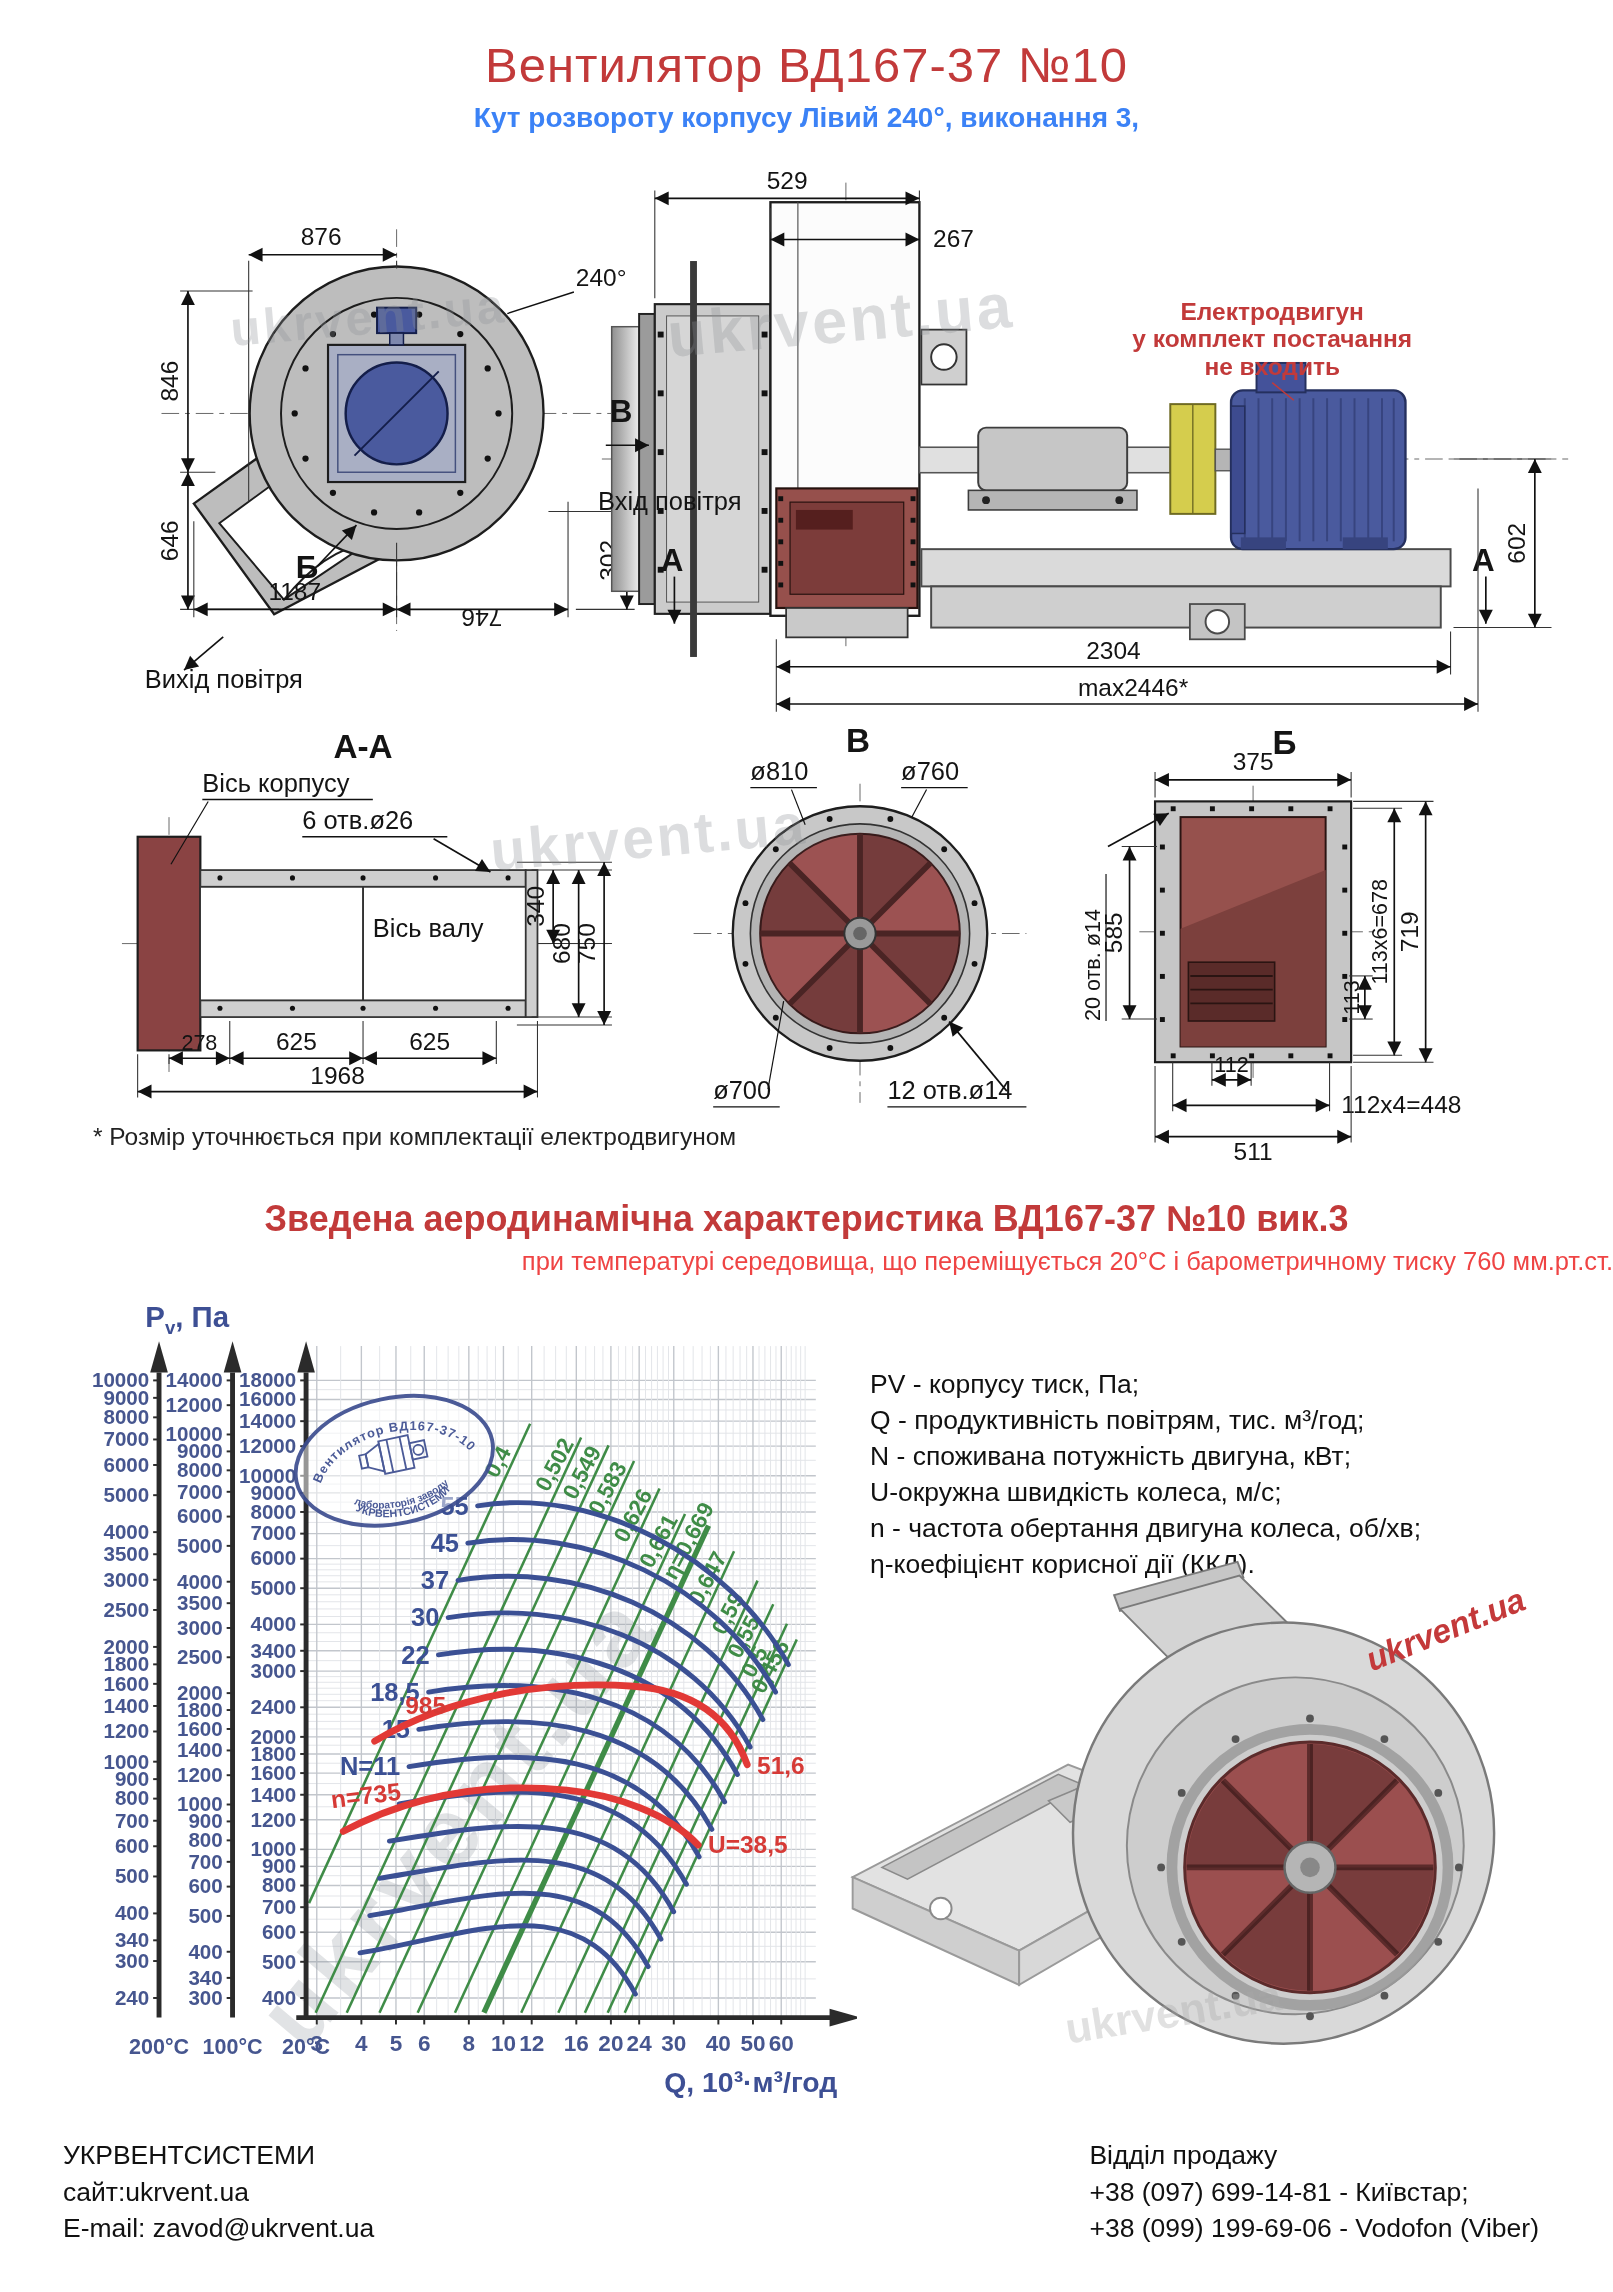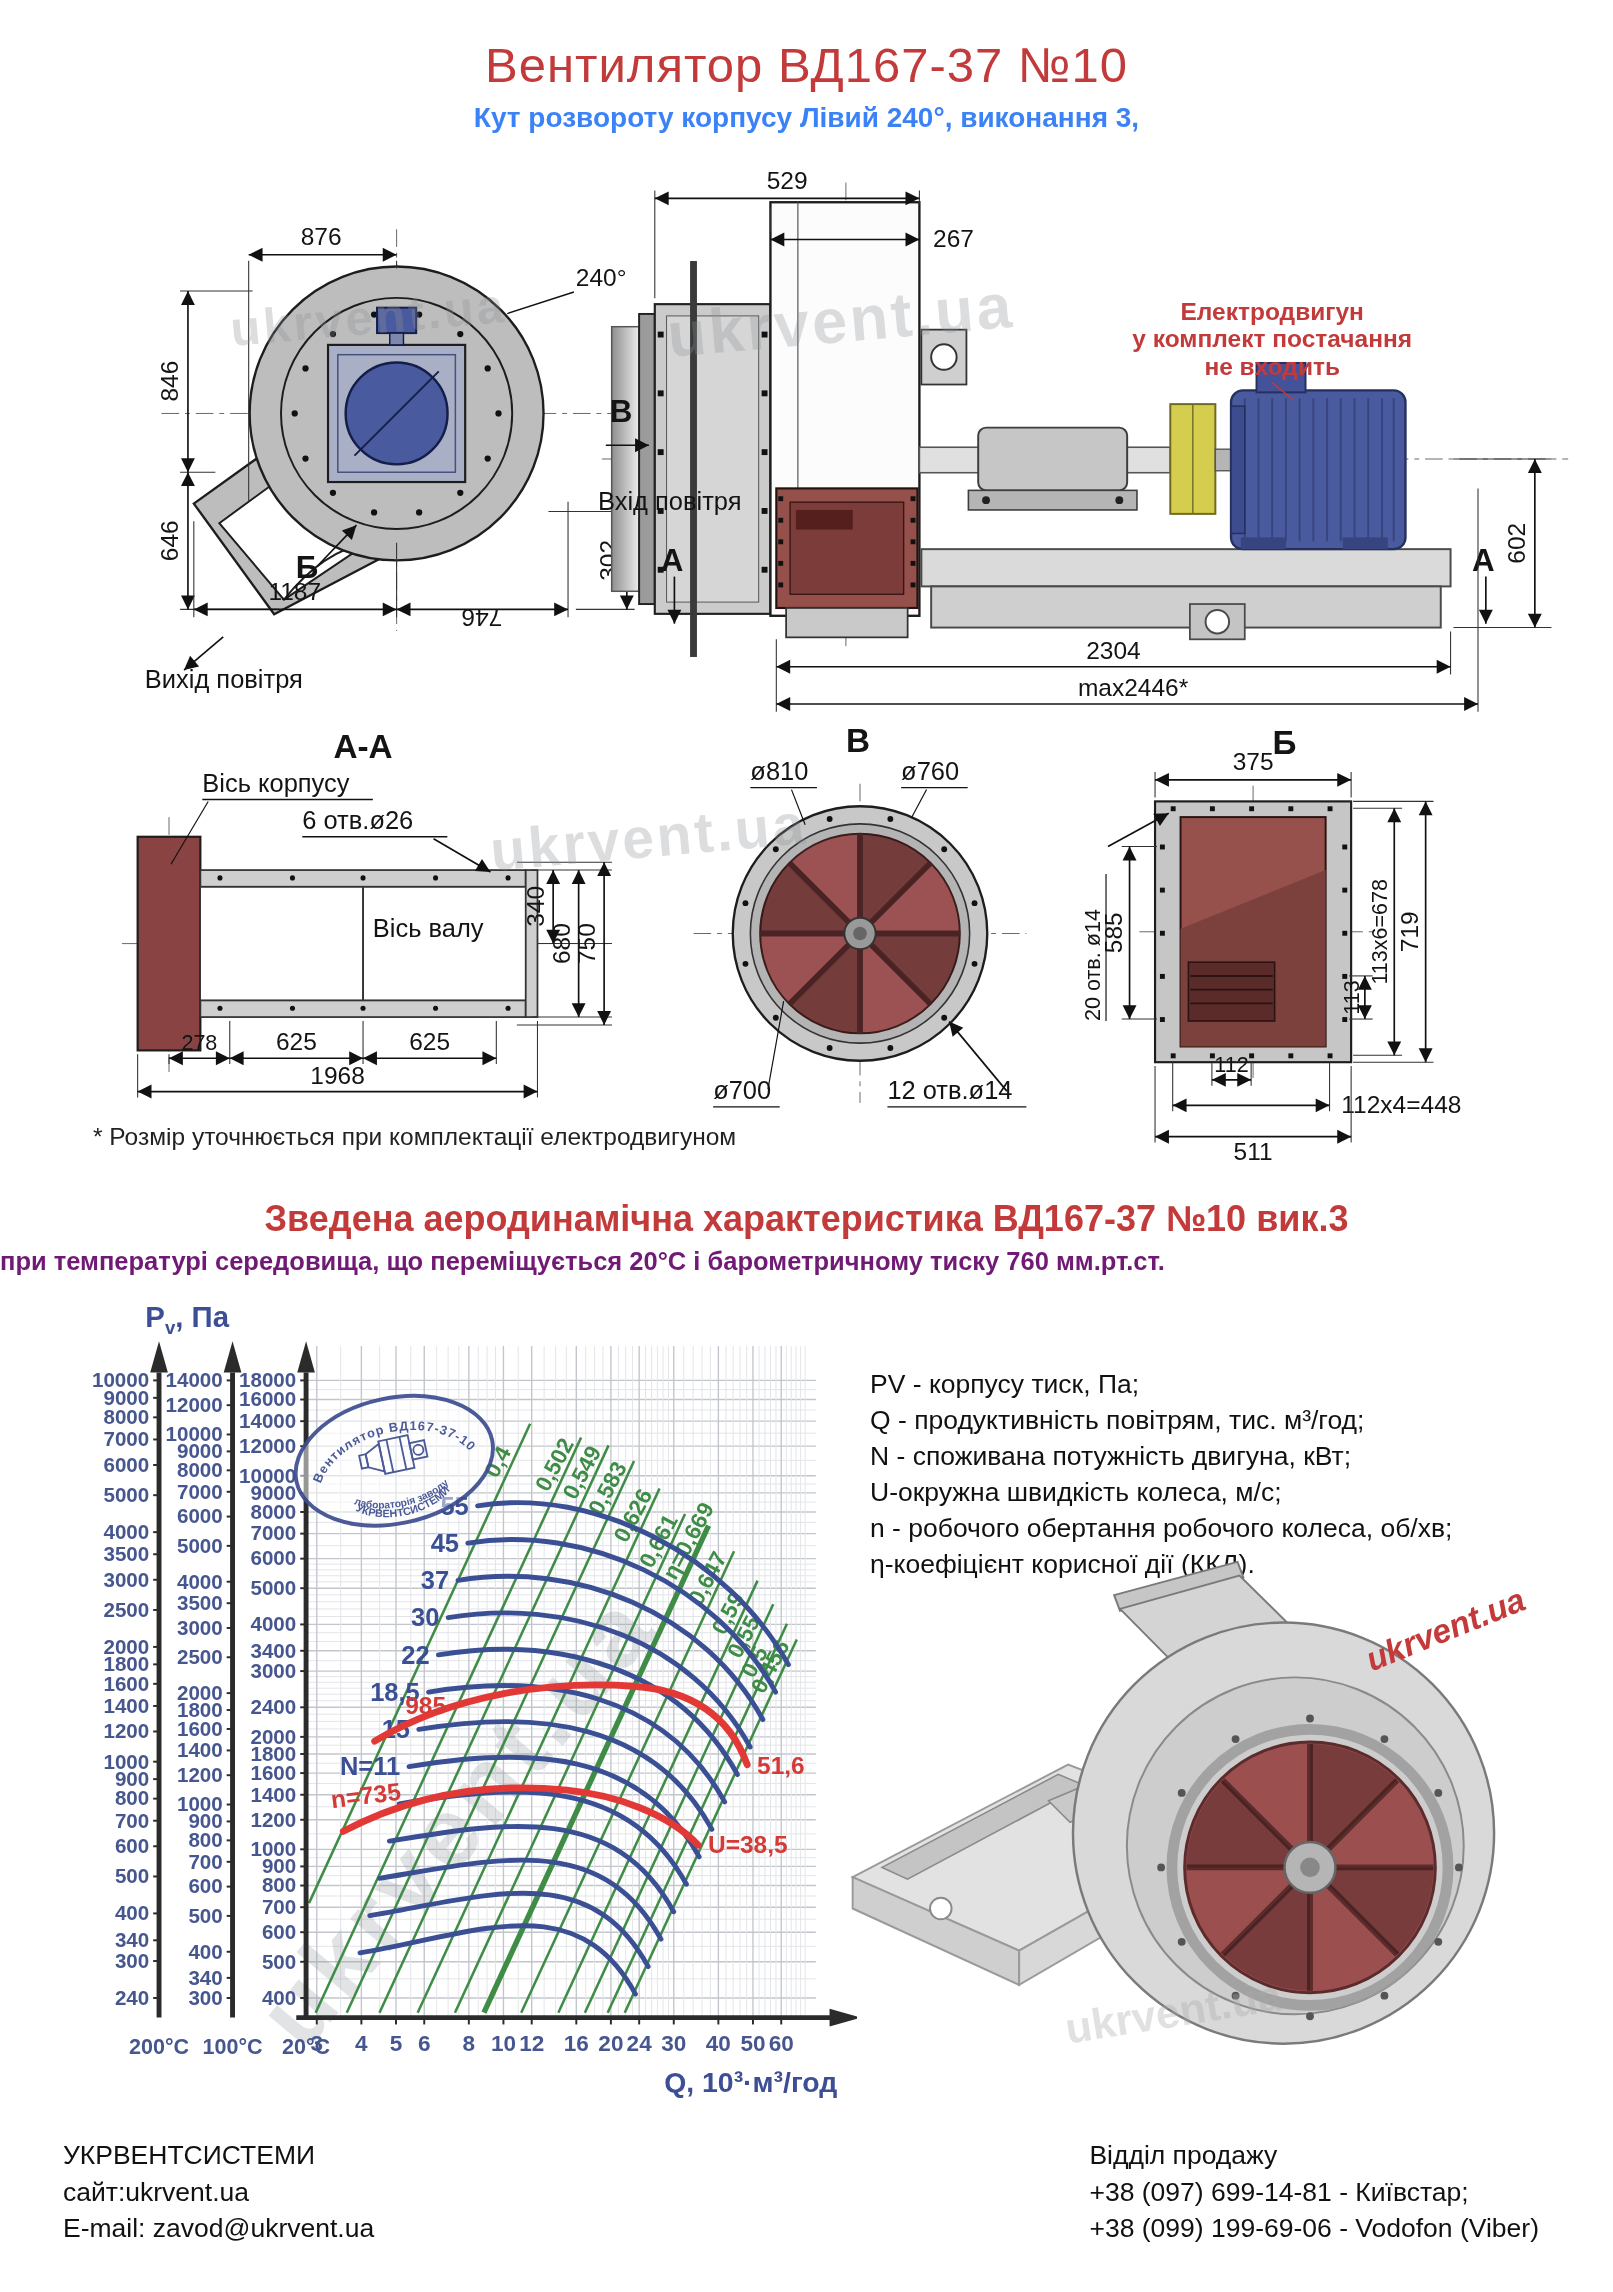--- a/index.html
+++ b/index.html
@@ -6,22 +6,22 @@
   .page{position:relative;width:1613px;height:2293px;background:#fff;overflow:hidden;
         font-family:"Liberation Sans",sans-serif;color:#111;margin:0 auto;}
   .abs{position:absolute;}
   .title{position:absolute;top:37px;left:0;width:100%;text-align:center;
          font-size:49px;font-weight:normal;color:#c23a3a;letter-spacing:1px;}
   .sub{position:absolute;top:100px;left:0;width:100%;text-align:center;
        font-size:28px;font-weight:bold;color:#3b82f6;line-height:1.25;}
   .footnote{position:absolute;left:61px;top:1123px;font-size:24.5px;color:#222;margin-left:32px;}
   .chart-title{position:absolute;top:1198px;left:0;width:100%;text-align:center;
                font-size:36px;font-weight:bold;color:#c23a3a;}
-  .chart-sub{position:absolute;top:1247px;left:0;width:100%;text-align:left;
-             font-size:25.5px;font-weight:bold;color:#701a75;}
+  .chart-sub{position:absolute;top:1247px;left:0;width:100%;text-align:right;
+             font-size:25.5px;font-weight:normal;color:#ef4444;}
   .legend{position:absolute;left:870px;top:1366px;width:706px;font-size:26.5px;
           color:#111;line-height:1.36;}
   .footer-l{position:absolute;left:63px;top:2137px;font-size:26.5px;line-height:1.38;color:#111;}
   .footer-r{position:absolute;right:74px;top:2137px;font-size:26.5px;line-height:1.38;
             color:#111;text-align:left;}
   .wm{position:absolute;font-weight:bold;color:#8e9296;letter-spacing:2.9px;
       transform:rotate(-5deg);opacity:.3;z-index:5;pointer-events:none;}
   svg text{font-family:"Liberation Sans",sans-serif;}
   .td{font-size:25px;fill:#141414}
   .tdm{font-size:22px;fill:#141414}
@@ -837,21 +837,21 @@
     </g>
     <text x="86" y="36" font-size="30" font-weight="bold" fill="#3d4f94"><tspan>P</tspan><tspan font-size="19" dy="7">v</tspan><tspan dy="-7">, Па</tspan></text>
     <text x="792" y="816" text-anchor="end" font-size="29" font-weight="bold" fill="#3d4f94">Q, 10³·м³/год</text>
   </svg>
 
   <div class="legend">
     <div>PV - корпусу тиск, Па;</div>
     <div>Q - продуктивність повітрям, тис. м³/год;</div>
     <div>N - споживана потужність двигуна, кВт;</div>
     <div>U-окружна швидкість колеса, м/с;</div>
-    <div>n - робочого обертання робочого колеса, об/хв;</div>
+    <div>n - частота обертання двигуна колеса, об/хв;</div>
     <div>η-коефіцієнт корисної дії (ККД).</div>
   </div>
 
   <svg class="abs" style="left:823px;top:1554px" width="784" height="568" viewBox="0 0 800 580">
     <polygon points="30,330 250,215 420,280 200,405" fill="#e2e2e2" stroke="#9a9a9a" stroke-width="2"></polygon>
     <polygon points="30,330 30,362 200,440 200,405" fill="#cfcfcf" stroke="#9a9a9a" stroke-width="2"></polygon>
     <polygon points="200,405 420,280 420,312 200,440" fill="#d8d8d8" stroke="#9a9a9a" stroke-width="2"></polygon>
     <polygon points="60,320 240,225 266,236 86,332" fill="#c4c4c4" stroke="#8a8a8a" stroke-width="1.6"></polygon>
     <circle cx="120" cy="362" r="11" fill="#fff" stroke="#8a8a8a" stroke-width="2"></circle>
     <polygon points="230,252 330,210 352,230 252,274" fill="#c9c9c9" stroke="#8a8a8a" stroke-width="1.6"></polygon>

